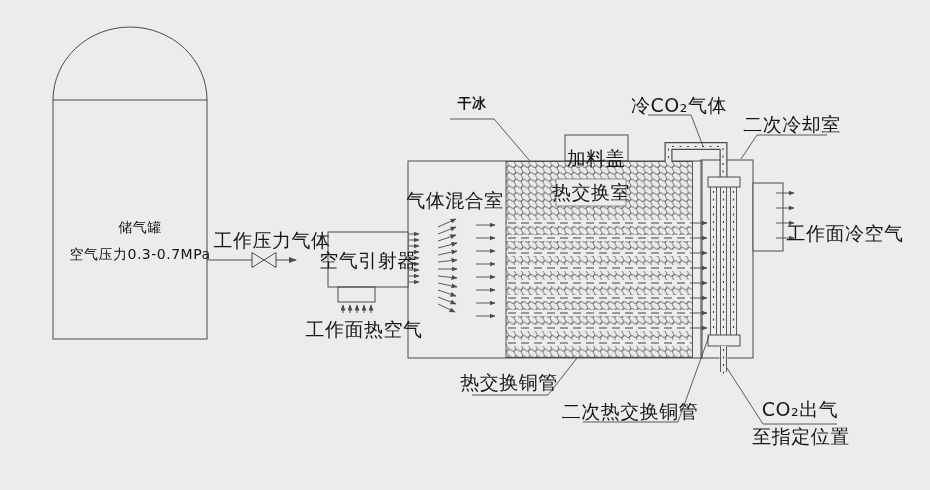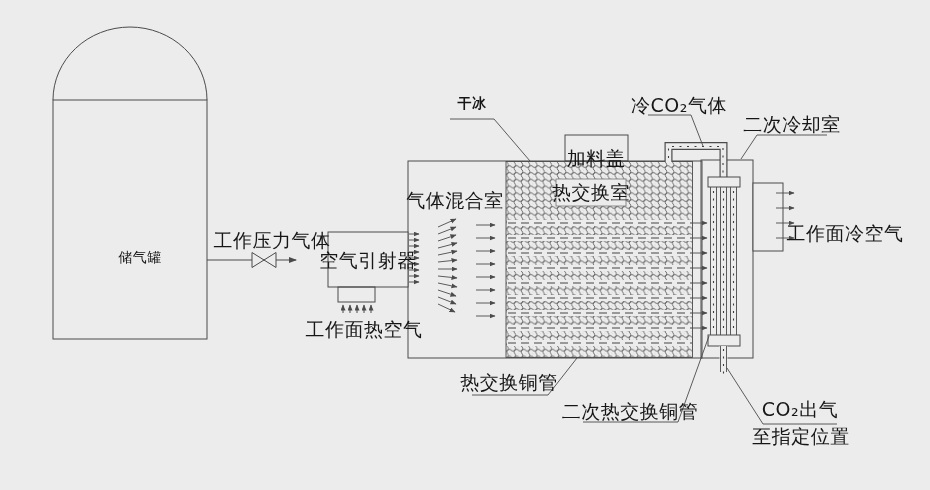--- a/index.html
+++ b/index.html
@@ -28,21 +28,20 @@
   .lbl{
     position:absolute;transform:translate(-50%,-50%);
     white-space:nowrap;color:var(--text);
     font-size:19px;line-height:1.2;letter-spacing:.5px;
   }
   .lbl.big{font-size:14px;}
   .tanklbl{
     position:absolute;left:140px;top:241px;transform:translate(-50%,-50%);
     text-align:center;color:var(--text);font-size:14px;line-height:1.9;letter-spacing:.5px;
     white-space:nowrap;
-    margin-top:16px;
   }
 </style>
 </head>
 <body>
 
 <div class="stage">
 
 <svg width="930" height="490" viewBox="0 0 930 490">
   <defs>
     <marker id="mArr" markerUnits="userSpaceOnUse" markerWidth="9" markerHeight="8" refX="7" refY="3" orient="auto">
@@ -205,20 +204,21 @@
     <polyline class="s08" points="648,115 691,115 703,146"></polyline>
     <polyline class="s08" points="827,135 757,135 741,159"></polyline>
     <polyline class="s08" points="472,395 548,395 577,358"></polyline>
     <polyline class="s08" points="583,422 678,422 709,336"></polyline>
     <polyline class="s08" points="837,424 763,424 727,368"></polyline>
   </g>
 </svg>
 
 <div class="tanklbl">
   <div>储气罐</div>
+  <div>空气压力0.3-0.7MPa</div>
 </div>
 
 <div class="lbl" style="left:272px;top:240px;">工作压力气体</div>
 <div class="lbl" style="left:368px;top:260px;">空气引射器</div>
 <div class="lbl" style="left:364px;top:329px;">工作面热空气</div>
 <div class="lbl" style="left:455px;top:192px;margin-top:8px;">气体混合室</div>
 <div class="lbl big" style="left:472px;top:103px;font-weight:bold;">干冰</div>
 <div class="lbl" style="left:596px;top:148px;margin-top:10px;">加料盖</div>
 <div class="lbl" style="left:591px;top:192px;">热交换室</div>
 <div class="lbl" style="left:679px;top:105px;">冷CO₂气体</div>

